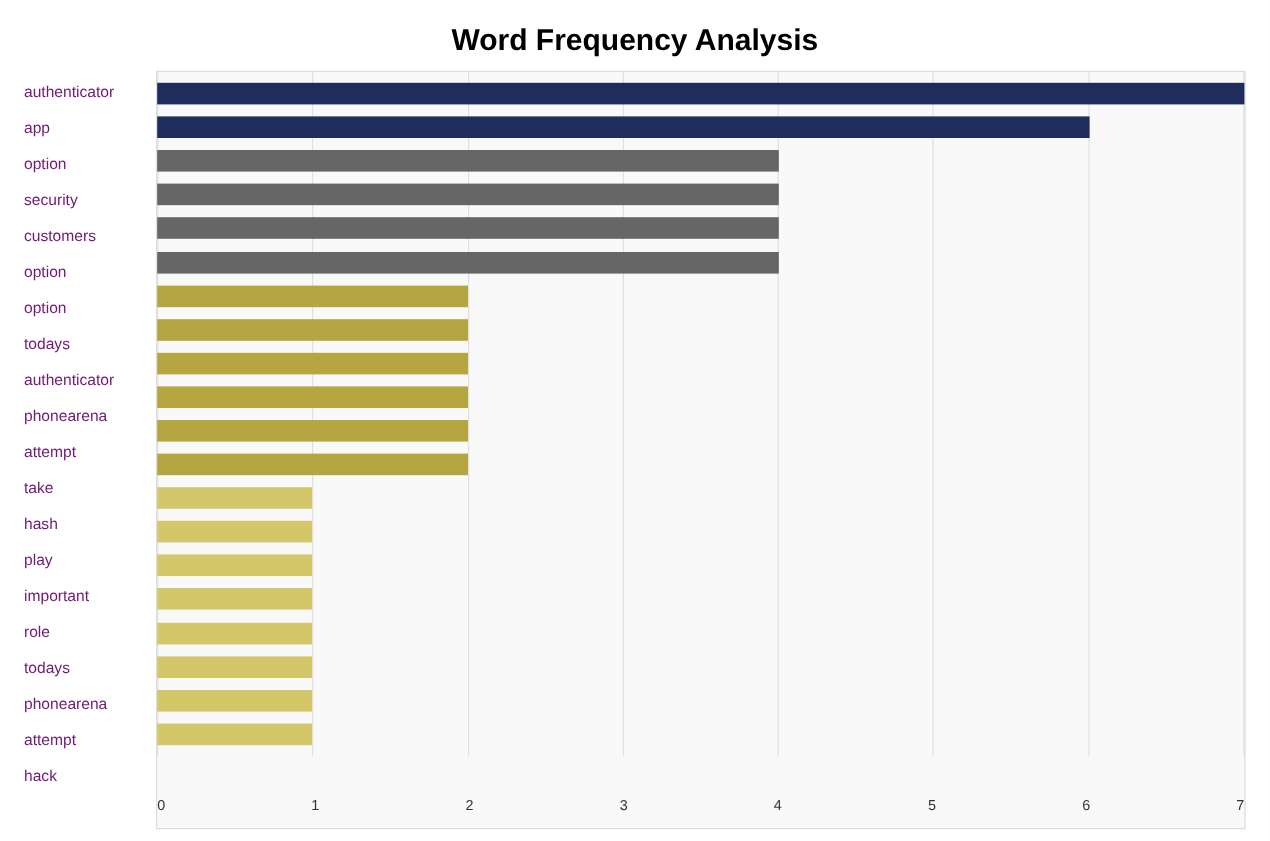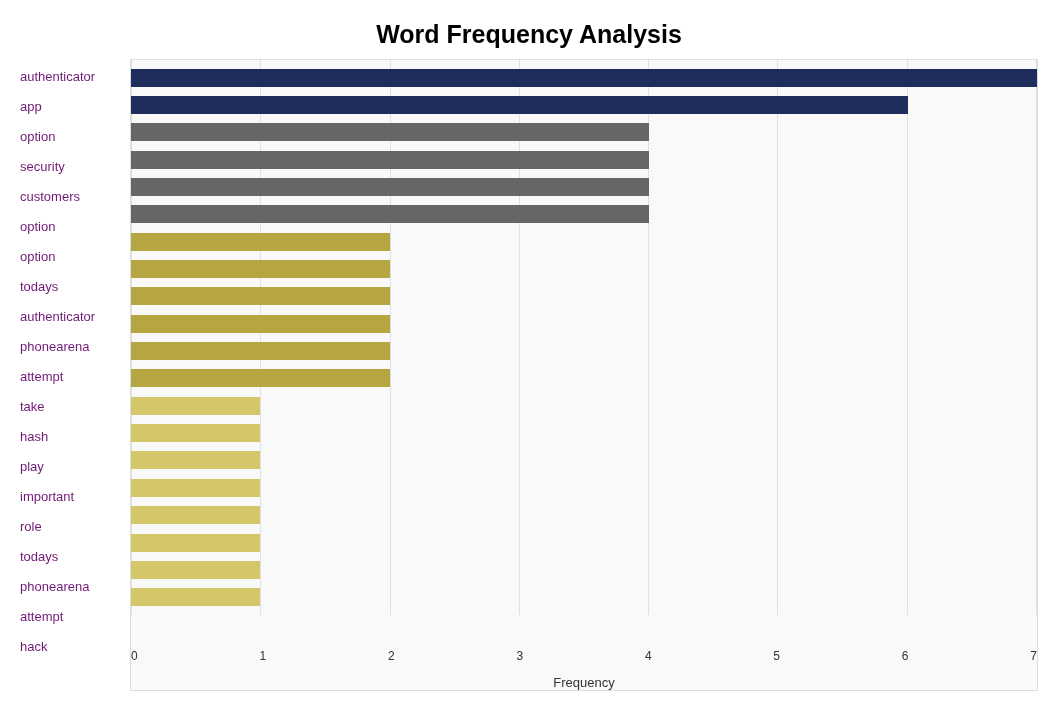--- a/index.html
+++ b/index.html
@@ -227,16 +227,15 @@
             <div class="x-tick">0</div>
             <div class="x-tick">1</div>
             <div class="x-tick">2</div>
             <div class="x-tick">3</div>
             <div class="x-tick">4</div>
             <div class="x-tick">5</div>
             <div class="x-tick">6</div>
             <div class="x-tick">7</div>
           </div>
       </div>
-      <div class="x-axis-label">Frequency</div>
     </div>
   </div>
 </div>
 
 </body></html>

